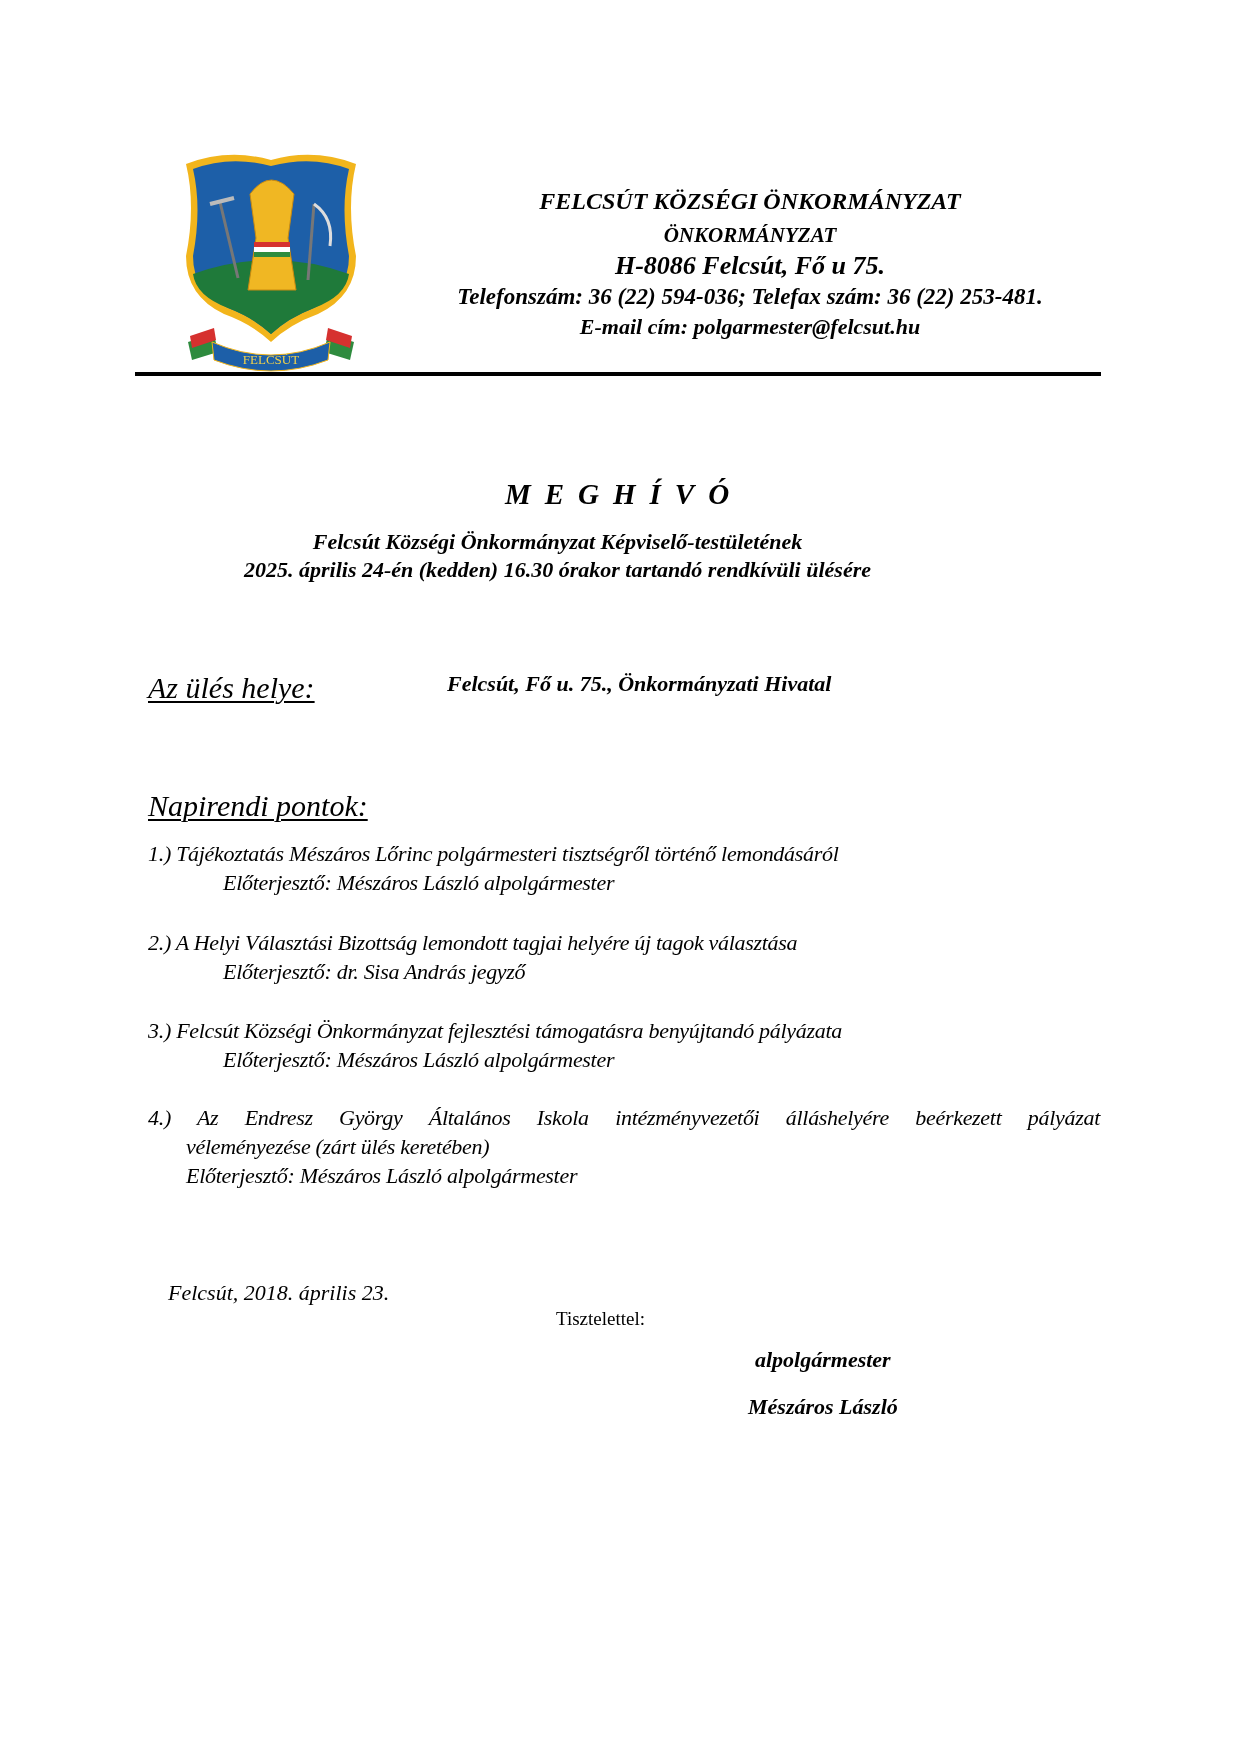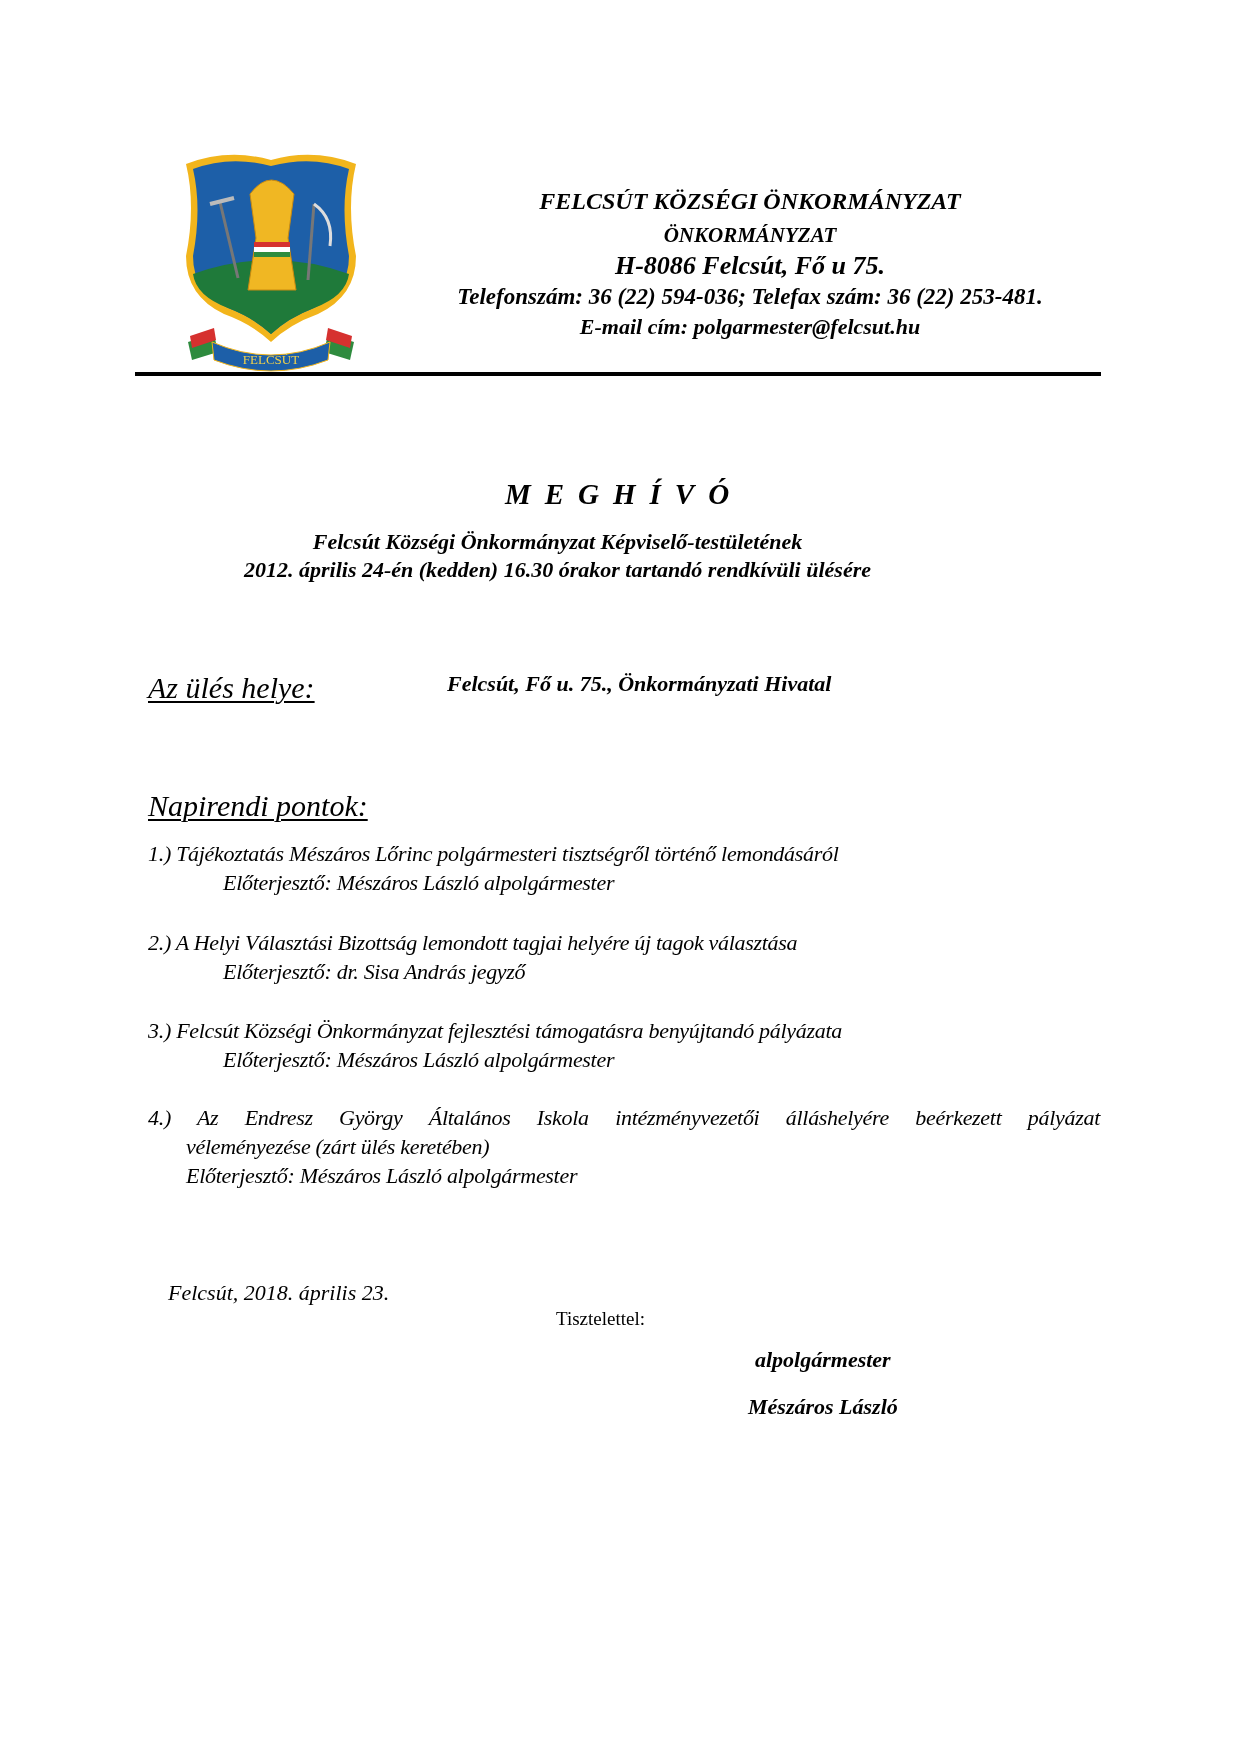--- a/index.html
+++ b/index.html
@@ -70,21 +70,21 @@
 
 <div class="abs hdr h1">FELCSÚT KÖZSÉGI ÖNKORMÁNYZAT</div>
 <div class="abs hdr h2">ÖNKORMÁNYZAT</div>
 <div class="abs hdr h3">H-8086 Felcsút, Fő u 75.</div>
 <div class="abs hdr h4">Telefonszám: 36 (22) 594-036; Telefax szám: 36 (22) 253-481.</div>
 <div class="abs hdr h5">E-mail cím: polgarmester@felcsut.hu</div>
 <div class="abs rule"></div>
 
 <div class="abs title">MEGHÍVÓ</div>
 <div class="abs sub sub1">Felcsút Községi Önkormányzat Képviselő-testületének</div>
-<div class="abs sub sub2">2012. április 24-én (kedden) 16.30 órakor tartandó rendkívüli ülésére</div>
+<div class="abs sub sub2">2025. április 24-én (kedden) 16.30 órakor tartandó rendkívüli ülésére</div>
 
 <div class="abs lbl place-label">Az ülés helye:</div>
 <div class="abs place-value">Felcsút, Fő u. 75., Önkormányzati Hivatal</div>
 
 <div class="abs lbl agenda-label">Napirendi pontok:</div>
 
 <div class="abs item i1">1.) Tájékoztatás Mészáros Lőrinc polgármesteri tisztségről történő lemondásáról</div>
 <div class="abs presenter p1">Előterjesztő: Mészáros László alpolgármester</div>
 
 <div class="abs item i2">2.) A Helyi Választási Bizottság lemondott tagjai helyére új tagok választása</div>

